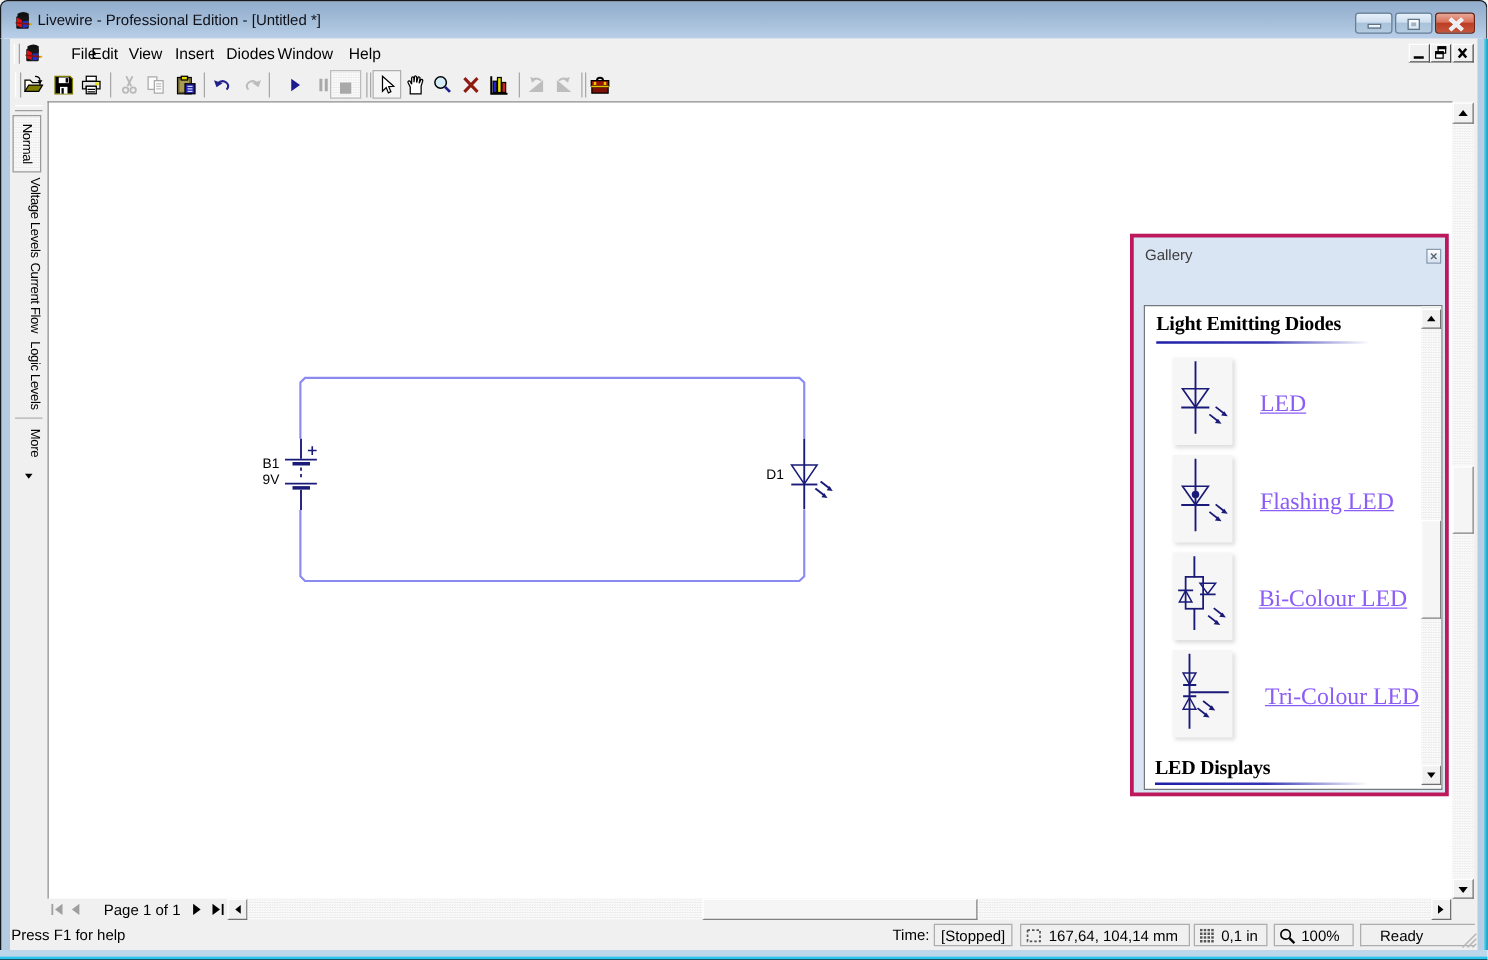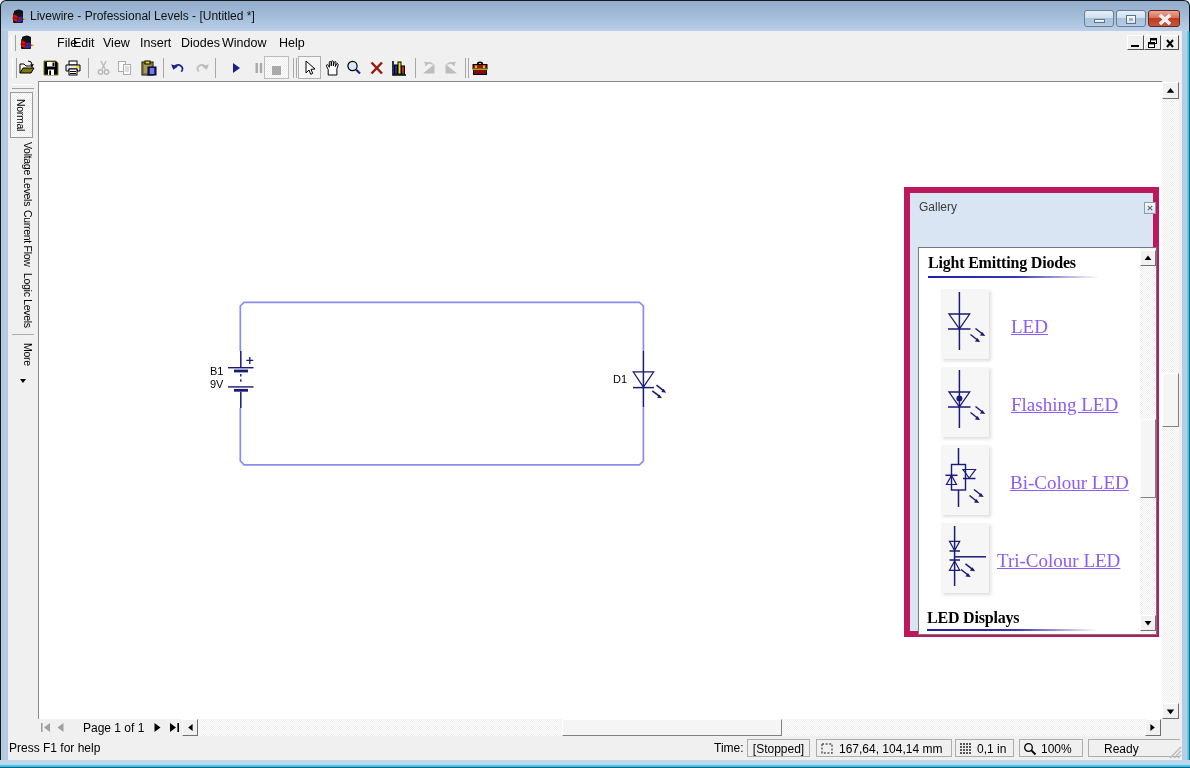--- a/index.html
+++ b/index.html
@@ -45,21 +45,21 @@
     border-top:1px solid #fff;border-left:1px solid #fff;
     border-right:1px solid #808080;border-bottom:1px solid #808080;box-sizing:border-box;}
   #vsb{left:1162px;top:82px;width:17px;height:637px;}
   #hsb{left:38px;top:719px;width:1124px;height:17px;background:#f0f0f0;}
   
   #statusbar{left:1px;top:737px;width:1181px;height:23px;background:#f0f0f0;font-size:12px;color:#000;}
   .sfield{position:absolute;top:2px;height:18px;border:1px solid #adadad;box-sizing:border-box;
     font-size:12px;color:#000;}
   
   #gallery{left:904px;top:187px;width:255px;height:450px;background:#d9e5f2;
-    border:6px solid #be185d;box-sizing:border-box;}
+    border:3px solid #be185d;box-sizing:border-box;}
   #gal-list{position:absolute;left:8px;top:54px;width:239px;height:388px;background:#fff;
     border:1px solid #74787e;box-sizing:border-box;}
   .gal-head{position:absolute;left:17px;font-family:"Liberation Serif",serif;
     font-weight:bold;font-size:16px;letter-spacing:-0.2px;color:#000;}
   .gal-link{position:absolute;font-family:"Liberation Serif",serif;font-size:19px;
     color:#8b5cf6;text-decoration:underline;}
   .icon-box{position:absolute;left:30px;width:48px;height:70px;background:#f6f6f6;
     box-shadow:2px 2px 3px rgba(160,160,160,0.35);}
 </style>
 </head>
@@ -68,21 +68,21 @@
 
   <div id="titlebar" class="abs"></div>
   <svg class="abs" style="left:11px;top:9px" width="16" height="16" viewBox="0 0 16 16">
     <path d="M3 2 Q8 -1 12 2 L12 7 L3 7 Z" fill="#111"></path>
     <rect x="2" y="4" width="10" height="10" rx="1" fill="#161616"></rect>
     <path d="M2.5 5 L6.5 7 L6.5 13 L2.5 11.5 Z" fill="#e01010"></path>
     <path d="M7 8 L11.5 7.5 L11.5 12.5 L7 13.5 Z" fill="#2330c0"></path>
     <path d="M1.5 8.5 L12 9.5 L14 10.5 L12.5 11 L1.5 9.8 Z" fill="#8c0f0f"></path>
     <path d="M12.5 9.5 L15 9.8 L14.2 11.2 L12.5 11 Z" fill="#c8b400"></path>
   </svg>
-  <div id="title-text" class="abs">Livewire - Professional Levels - [Untitled *]</div>
+  <div id="title-text" class="abs">Livewire - Professional Edition - [Untitled *]</div>
   <div id="btn-min" class="abs cap">
     <div style="position:absolute;left:9px;top:8px;width:11px;height:4px;background:linear-gradient(180deg,#ffffff,#d8e4ee);border:1px solid #5d7488;box-sizing:border-box;"></div>
   </div>
   <div id="btn-max" class="abs cap">
     <div style="position:absolute;left:9px;top:4px;width:10px;height:9px;background:linear-gradient(180deg,#ffffff,#d8e4ee);border:1px solid #5d7488;box-sizing:border-box;">
       <div style="position:absolute;left:2px;top:2px;width:4px;height:3px;background:#9fb4c6;"></div>
     </div>
   </div>
   <div id="btn-close" class="abs cap">
     <svg width="32" height="17" viewBox="0 0 32 17">
@@ -462,21 +462,21 @@
             <path d="M13.6 33.8 H45"></path>
             <path d="M8.5 37 H19"></path>
             <path d="M8.5 47.3 H18.7 L13.6 38 Z" stroke-width="1.2"></path>
             <path d="M24.5 40.8 L31.5 46.3"></path>
             <path d="M20 46.5 L27 52"></path>
           </g>
           <path d="M34.2 48.3 L28.9 47.7 L31.4 44.2 Z" fill="#1a1a78"></path>
           <path d="M29.7 54 L24.4 53.4 L26.9 49.9 Z" fill="#1a1a78"></path>
         </svg>
       </div>
-      <div class="gal-link" style="left:78px;top:302px;">Tri-Colour LED</div>
+      <div class="gal-link" style="left:96px;top:302px;">Tri-Colour LED</div>
 
       <div class="gal-head" style="left:8px;top:361px;">LED Displays</div>
       <div style="position:absolute;left:8px;top:381px;width:178px;height:2px;background:linear-gradient(90deg,#1e1ea8 0%,#3737b4 50%,rgba(255,255,255,0) 96%);"></div>
 
       <div class="sb-track" style="position:absolute;left:221px;top:0;width:16px;height:385px;">
         <div class="sb-btn" style="left:0;top:2px;width:16px;height:16px;">
           <svg width="14" height="14" viewBox="0 0 14 14">
               <path d="M7 4.6 L10.4 9 L3.6 9 Z" fill="#000"></path>
             </svg>
         </div>

